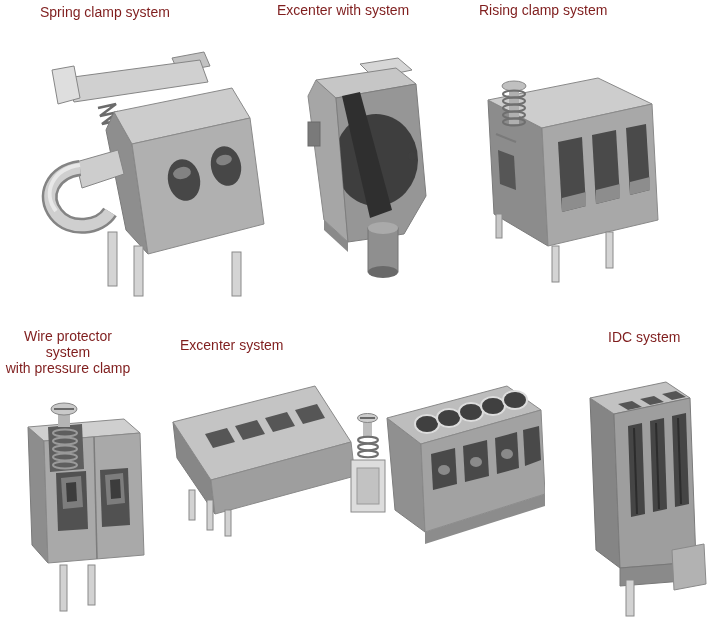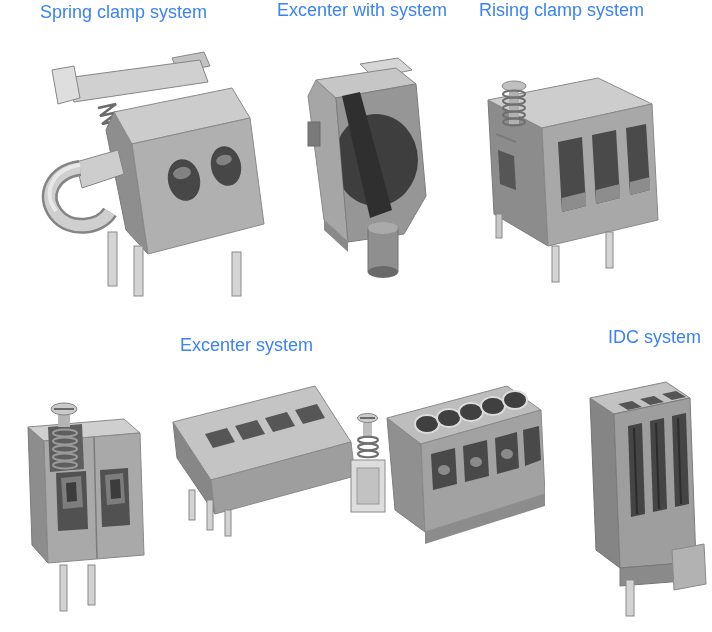--- a/index.html
+++ b/index.html
@@ -5,40 +5,42 @@
   html,body { margin:0; padding:0; background:#ffffff; }
   #figure {
     position:relative;
     width:712px; height:632px;
     background:#ffffff;
     overflow:hidden;
     font-family:"Liberation Sans", sans-serif;
   }
   .label {
     position:absolute;
-    font-size:18px;
+    font-size:14px;
     line-height:16px;
-    color:#3b82f6;
+    color:#7f1d1d;
     white-space:pre-line;
   }
   .label.center { text-align:center; }
   .illus { position:absolute; }
   svg { display:block; }
 </style>
 </head>
 <body>
 
 <div id="figure">
 
   <div class="label" style="left:40px; top:4px;">Spring clamp system</div>
 
   <div class="label" style="left:277px; top:2px;">Excenter with system</div>
 
   <div class="label" style="left:479px; top:2px;">Rising clamp system</div>
 
+  <div class="label center" style="left:2px; top:328px; width:132px;">Wire protector system
+with pressure clamp</div>
 
   <div class="label" style="left:180px; top:337px;">Excenter system</div>
 
   <div class="label" style="left:572px; top:329px;margin-left:36px;">IDC system</div>
 
   <svg class="illus" style="left:22px; top:26px;" width="250" height="280" viewBox="0 0 250 280">
     <g>
 
       <polygon points="150,32 182,26 188,40 156,46" fill="#c2c2c2" stroke="#868686"></polygon>
       <polygon points="44,52 178,34 186,56 52,76" fill="#d0d0d0" stroke="#868686"></polygon>

